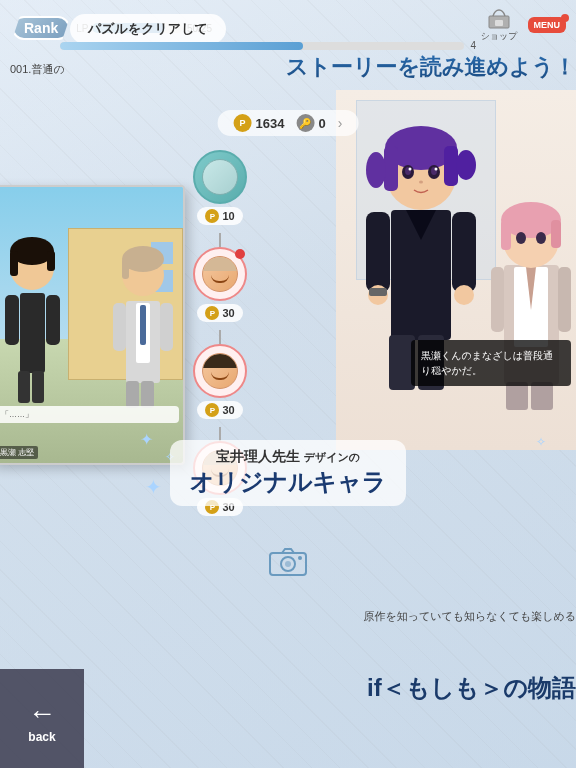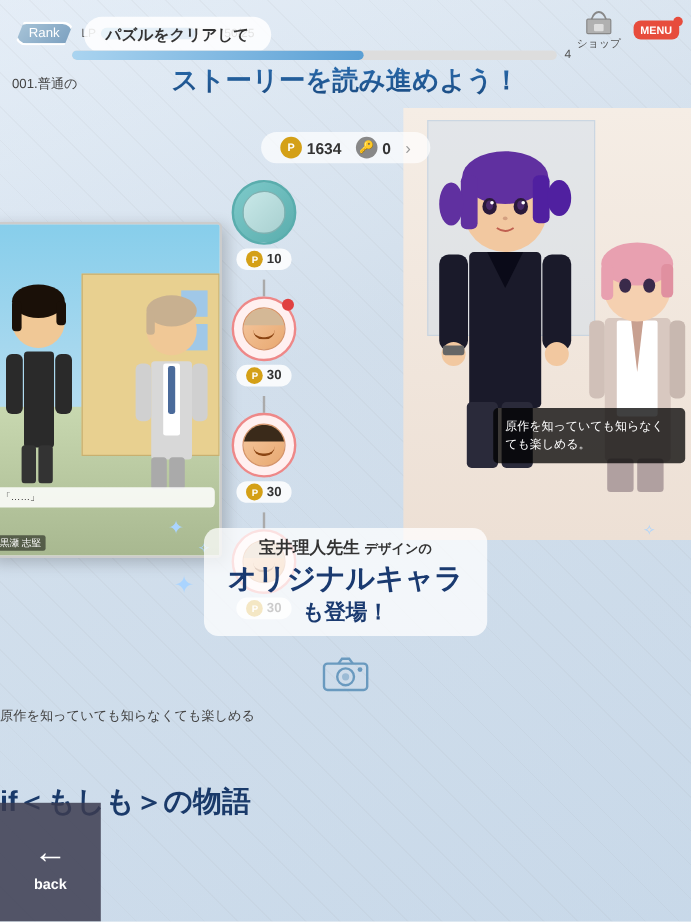--- a/index.html
+++ b/index.html
@@ -34,22 +34,22 @@
       display: flex;
       align-items: center;
       gap: 6px;
     }
 
     .badge {
       background: linear-gradient(135deg, #a8c4d8, #7a9fbf);
       border: 2px solid #fff;
       border-radius: 12px;
       padding: 2px 10px;
-      font-size: 11px;
-      font-weight: normal;
+      font-size: 14px;
+      font-weight: bold;
       color: #fff;
       clip-path: polygon(8px 0%, 100% 0%, calc(100% - 8px) 100%, 0% 100%);
     }
 
     .lp-bar-area {
       display: flex;
       align-items: center;
       gap: 4px;
       flex: 1;
     }
@@ -164,21 +164,21 @@
     .story-num {
       font-size: 10px;
       color: #555;
     }
 
     
     .main-title {
       position: absolute;
       top: 52px;
       left: 0; right: 0;
-      text-align: center;
+      text-align: right;
       z-index: 50;
     }
 
     .title-line2 {
       font-size: 28px;
       font-weight: 900;
       background: linear-gradient(180deg, #2a6db0, #1a4a80);
       -webkit-background-clip: text;
       -webkit-text-fill-color: transparent;
       background-clip: text;
@@ -388,23 +388,23 @@
       position: absolute;
       top: 545px;
       left: 50%;
       transform: translateX(-50%);
       z-index: 60;
     }
 
     
     .bottom-text-area {
       position: absolute;
-      bottom: 84px;
+      bottom: 64px;
       left: 0; right: 0;
-      text-align: left;
+      text-align: right;
       z-index: 60;
     }
 
     .bottom-line1 {
       font-size: 11px;
       color: #444;
     }
 
     .bottom-line2 {
       font-size: 24px;
@@ -769,39 +769,36 @@
 
     <rect x="20" y="192" width="22" height="28" rx="3" fill="#b0a0a0"></rect>
     <rect x="45" y="192" width="22" height="28" rx="3" fill="#b0a0a0"></rect>
 
     <rect x="5" y="77" width="13" height="65" rx="5" fill="#d0c0b8"></rect>
     <rect x="72" y="77" width="13" height="65" rx="5" fill="#c8b8b0"></rect>
   </svg>
 </div>
 
 <div class="speech-bubble-right">
-  <span>原作を知っていても知らなくても楽しめる。</span>
+  <span>黒瀬くんのまなざしは普段通り穏やかだ。</span>
 </div>
 
 <div class="sparkle" style="top:430px;left:140px;">✦</div>
 <div class="sparkle" style="top:450px;left:165px;font-size:12px;">✧</div>
 <div class="sparkle" style="top:475px;left:145px;font-size:20px;">✦</div>
 <div class="sparkle" style="top:435px;right:30px;font-size:12px;">✧</div>
 
 <div style="position:absolute;top:440px;left:0;right:0;text-align:center;z-index:60;">
   <div style="display:inline-block;background:rgba(255,255,255,0.75);border-radius:12px;padding:8px 20px;max-width:320px;">
     <div style="font-size:14px;color:#333;font-weight:bold;">
       <span>宝井理人先生</span>
       <span style="font-size:11px;">デザインの</span>
     </div>
     <div style="font-size:24px;font-weight:700;color:#1a3a70;">
       <span>オリジナルキャラ</span>
-    </div>
-    <div style="font-size:18px;font-weight:700;color:#1a3a70;">
-      <span>も登場！</span>
     </div>
   </div>
 </div>
 
 <div class="camera-icon-area">
   <svg width="40" height="32" viewBox="0 0 40 32">
     <rect x="2" y="8" width="36" height="22" rx="3" fill="none" stroke="#6a9abf" stroke-width="2"></rect>
     <circle cx="20" cy="19" r="7" fill="none" stroke="#6a9abf" stroke-width="2"></circle>
     <circle cx="20" cy="19" r="3" fill="#6a9abf" opacity="0.5"></circle>
     <path d="M14 8 L17 4 L23 4 L26 8" fill="none" stroke="#6a9abf" stroke-width="2"></path>

